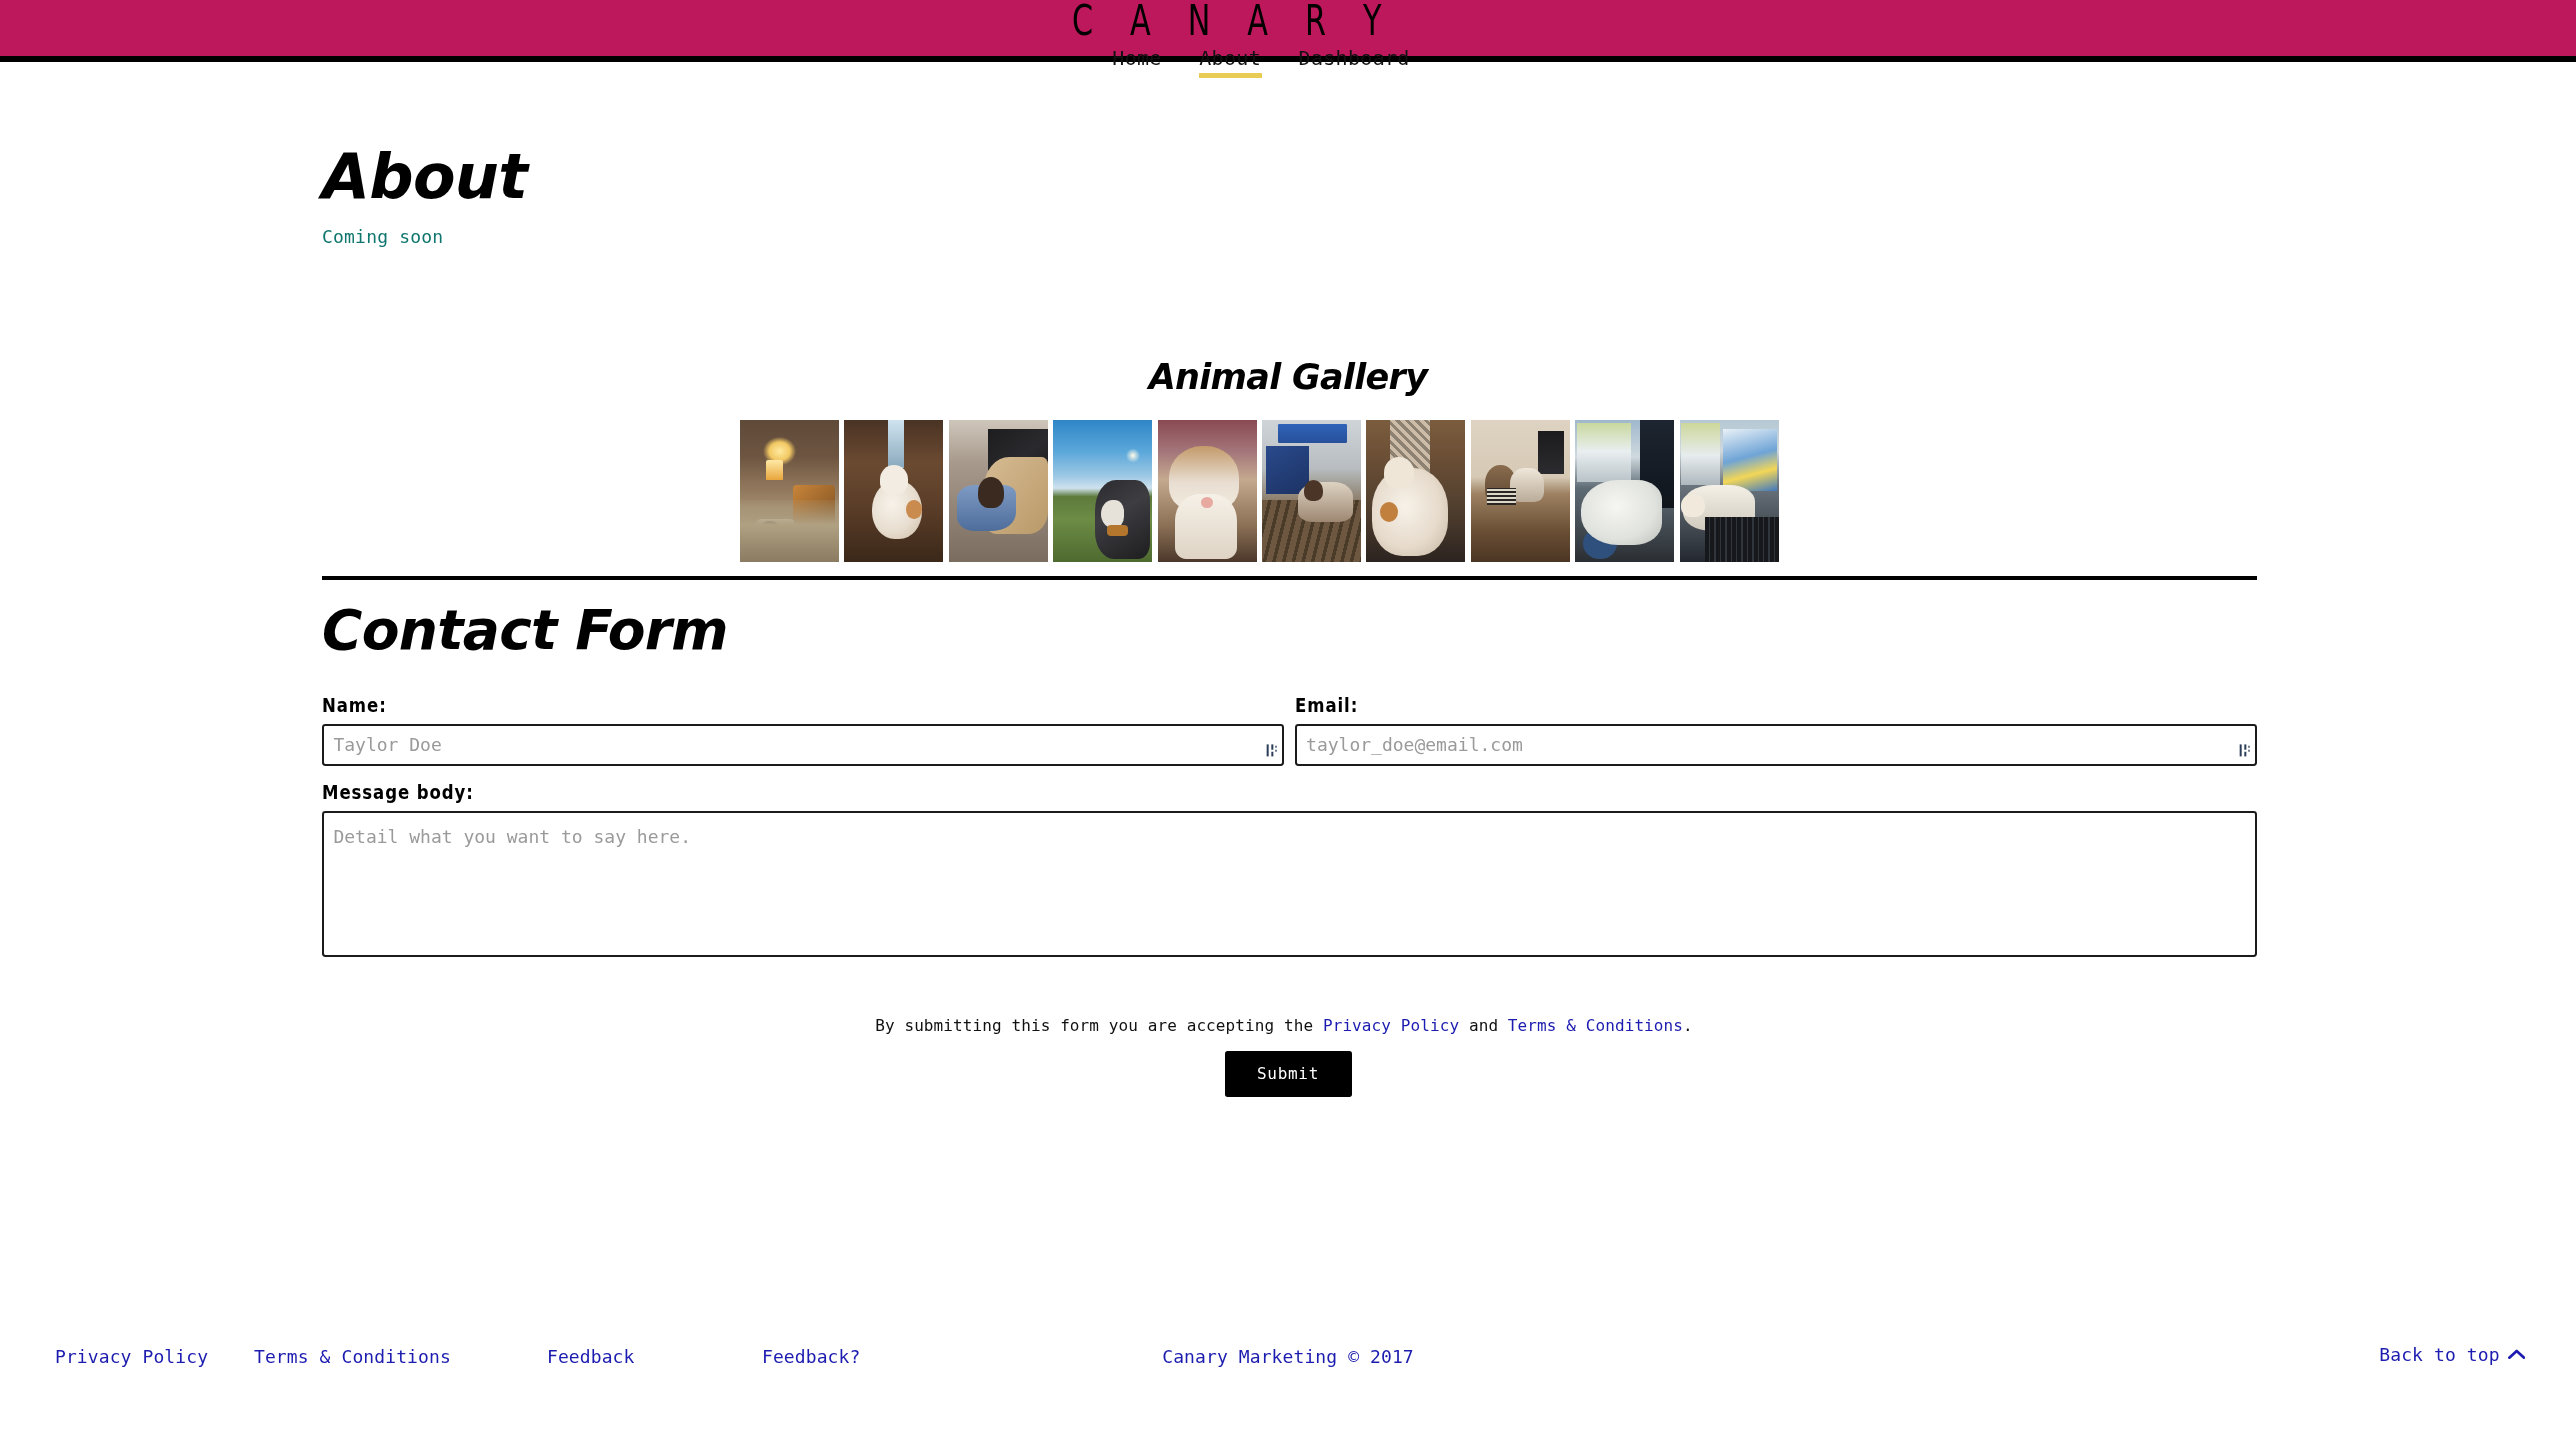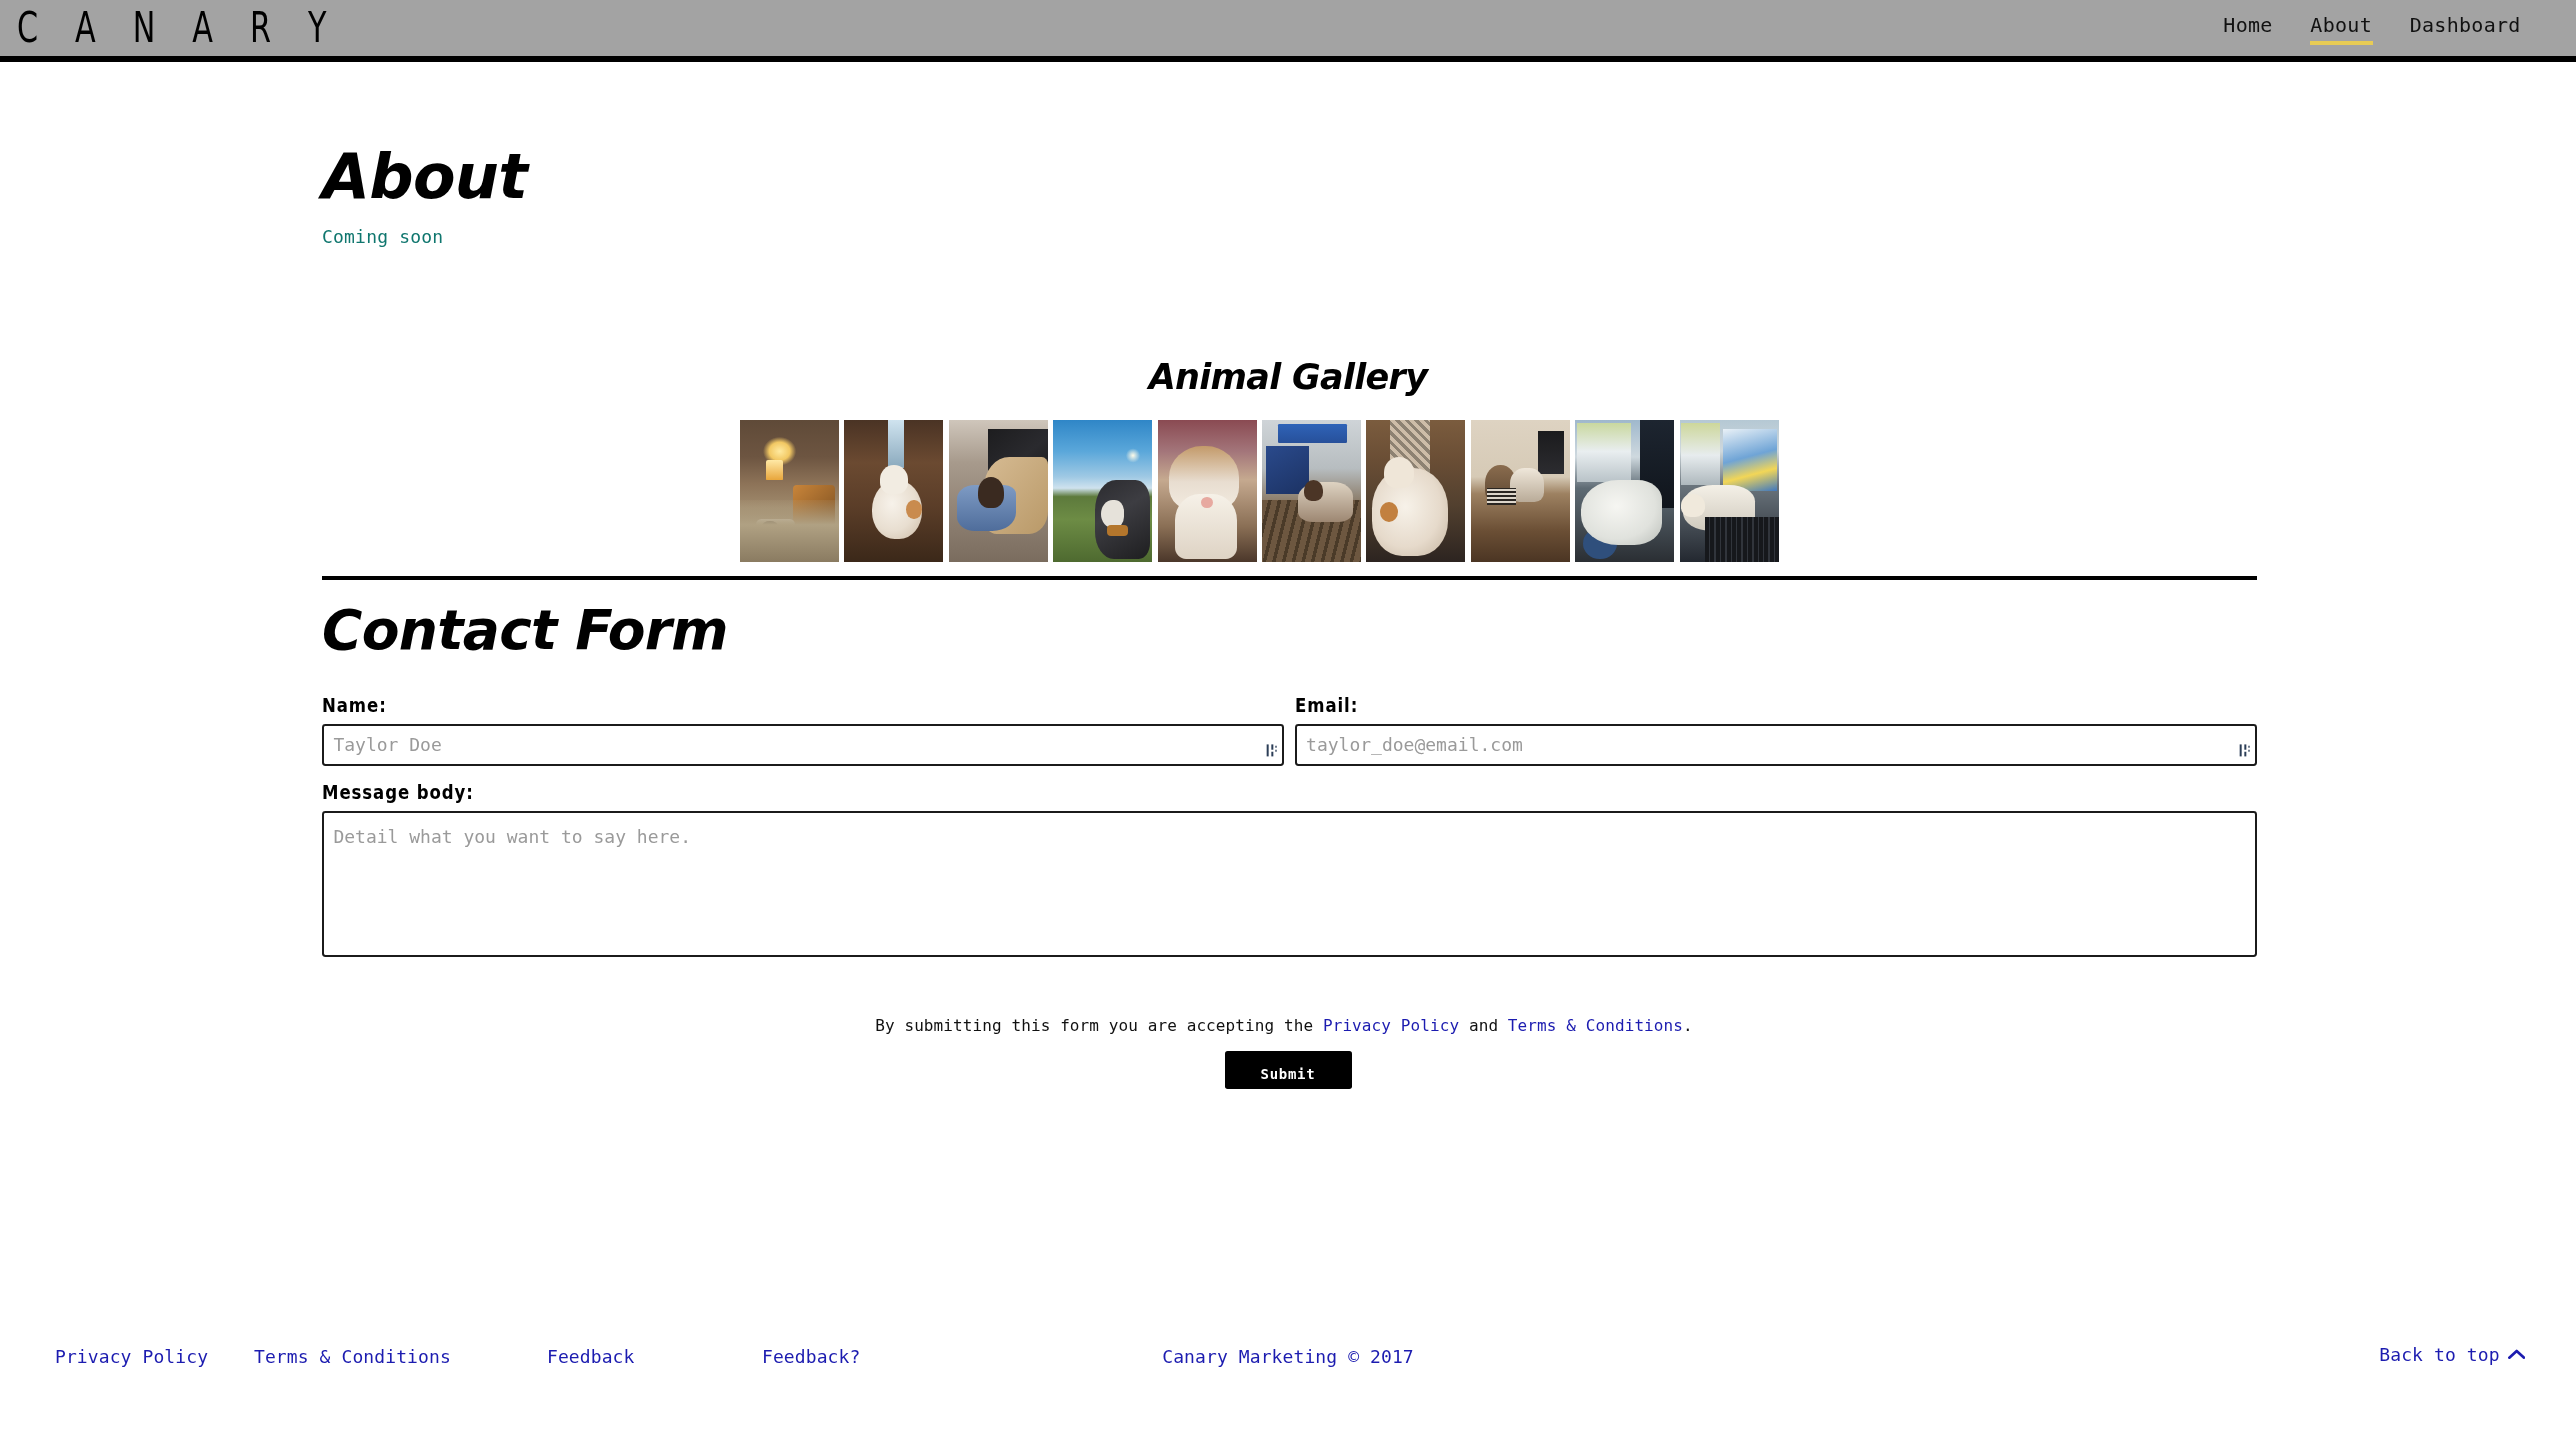--- a/index.html
+++ b/index.html
@@ -16,25 +16,26 @@
     font-family: "DejaVu Sans Mono", "Liberation Mono", monospace;
     overflow: hidden;
   }
 
   
   .site-header {
     position: absolute;
     top: 0; left: 0;
     width: 2576px;
     height: 62px;
-    background: #a3a3a3;
+    background: #be185d;
     border-bottom: 6.7px solid #000000;
     display: flex;
     align-items: center;
     justify-content: space-between;
+    flex-direction: column;
   }
   .brand {
     margin-left: 17.4px;
     font-family: "DejaVu Sans", "Liberation Sans", sans-serif;
     font-weight: 400;
     font-size: 42px;
     letter-spacing: 19px;
     line-height: 1;
     color: #000000;
     transform: scaleX(0.72);
@@ -344,26 +345,26 @@
     width: 2576px;
     text-align: center;
   }
   .submit-button {
     display: inline-block;
     background: #000000;
     color: #ffffff;
     border: none;
     border-radius: 2.7px;
     font-family: "DejaVu Sans Mono", "Liberation Mono", monospace;
-    font-size: 14px;
-    font-weight: 700;
+    font-size: 16px;
+    font-weight: 400;
     letter-spacing: 0.7px;
     padding: 0;
     width: 127px;
-    height: 38px;
+    height: 46px;
     line-height: 46px;
     cursor: pointer;
   }
 
   
   .site-footer {
     position: absolute;
     bottom: 0; left: 0;
     width: 2576px;
     height: 126px;

